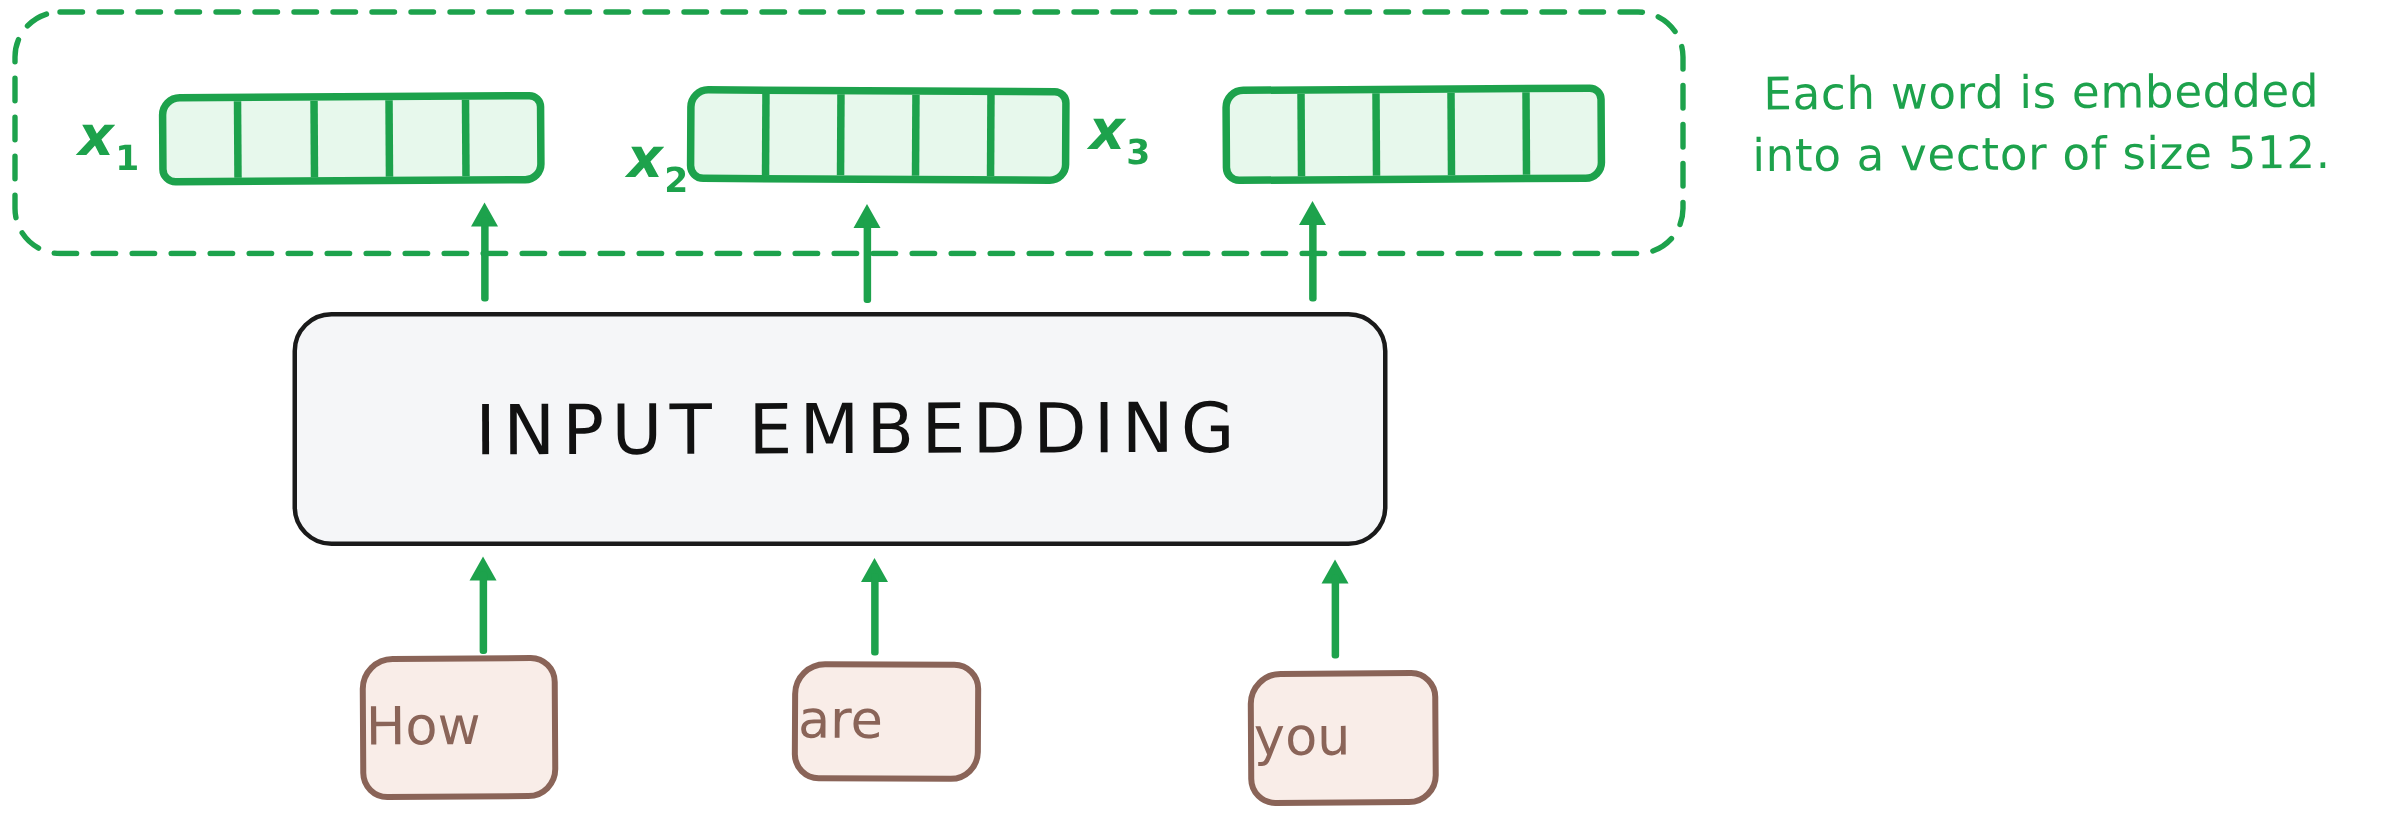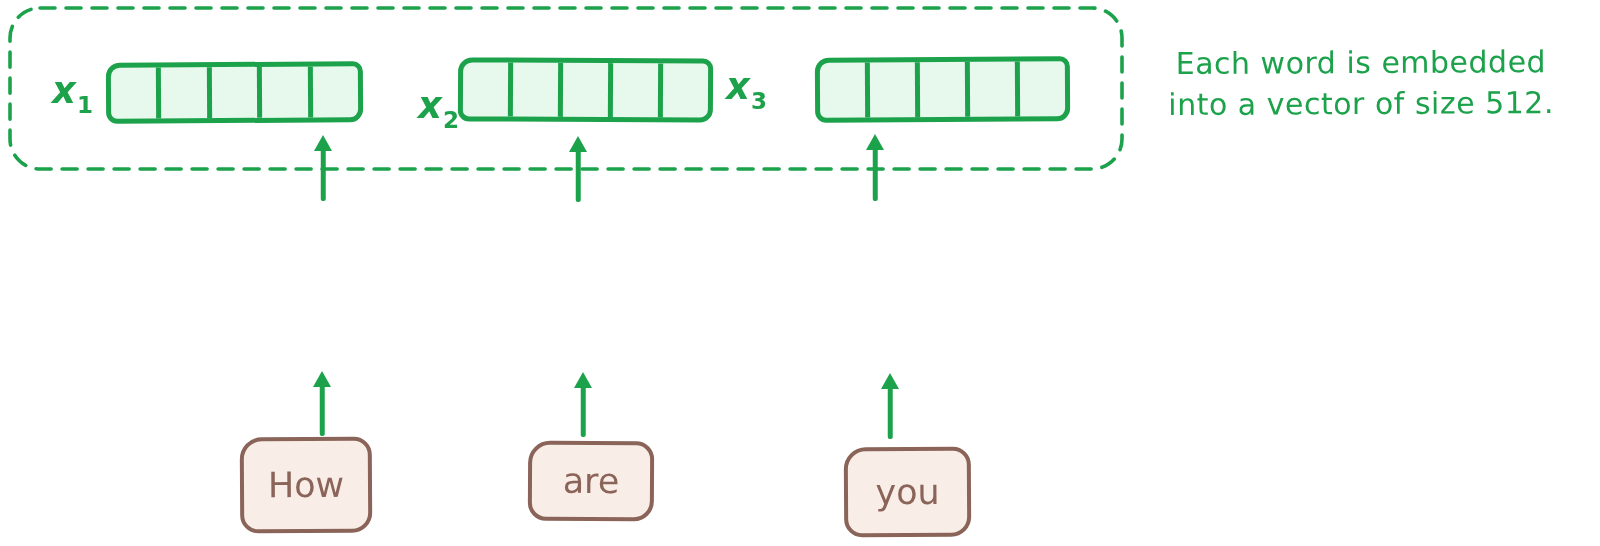--- a/index.html
+++ b/index.html
@@ -59,21 +59,21 @@
     color:#111;font-size:46px;letter-spacing:5px;font-weight:500;
     transform:translateX(12px) rotate(-0.2deg);
     white-space:nowrap;
   }
   
   .word-box{
     position:absolute;box-sizing:border-box;
     background:var(--brown-fill);
     border:4.5px solid var(--brown);
     border-radius:22px 18px 20px 18px;
-    display:flex;align-items:center;justify-content:center;
+    display:flex;align-items:center;justify-content:flex-start;
     color:var(--brown);font-size:35px;font-weight:500;
   }
   
   .annotation{
     position:absolute;left:1128px;top:42px;width:466px;
     color:var(--green);font-size:30px;line-height:41px;
     text-align:center;letter-spacing:0.5px;font-weight:500;
     transform:rotate(-0.3deg);
   }
 </style>
@@ -119,41 +119,44 @@
   </div>
   <div class="arrow" style="left:568px;top:136px;height:66px;">
     <div class="head"></div>
     <div class="shaft"></div>
   </div>
   <div class="arrow" style="left:865px;top:134px;height:67px;">
     <div class="head"></div>
     <div class="shaft"></div>
   </div>
 
+  <div class="embed-block">
+    <div class="embed-label">INPUT EMBEDDING</div>
+  </div>
 
   <div class="arrow" style="left:312px;top:371px;height:65px;">
     <div class="head"></div>
     <div class="shaft"></div>
   </div>
   <div class="arrow" style="left:573px;top:372px;height:65px;">
     <div class="head"></div>
     <div class="shaft"></div>
   </div>
   <div class="arrow" style="left:880px;top:373px;height:66px;">
     <div class="head"></div>
     <div class="shaft"></div>
   </div>
 
   <div class="word-box r1" style="left:240px;top:437px;width:132px;height:96px;">
     <span>How</span>
   </div>
   <div class="word-box r2" style="left:528px;top:441px;width:126px;height:80px;">
     <span>are</span>
   </div>
-  <div class="word-box r1" style="left:832px;top:447px;width:127px;height:90px;margin-left:12px;">
+  <div class="word-box r1" style="left:832px;top:447px;width:127px;height:90px;">
     <span>you</span>
   </div>
 
   <div class="annotation">
     <div>Each word is embedded</div>
     <div>into a vector of size 512.</div>
   </div>
 
 </div>
 

